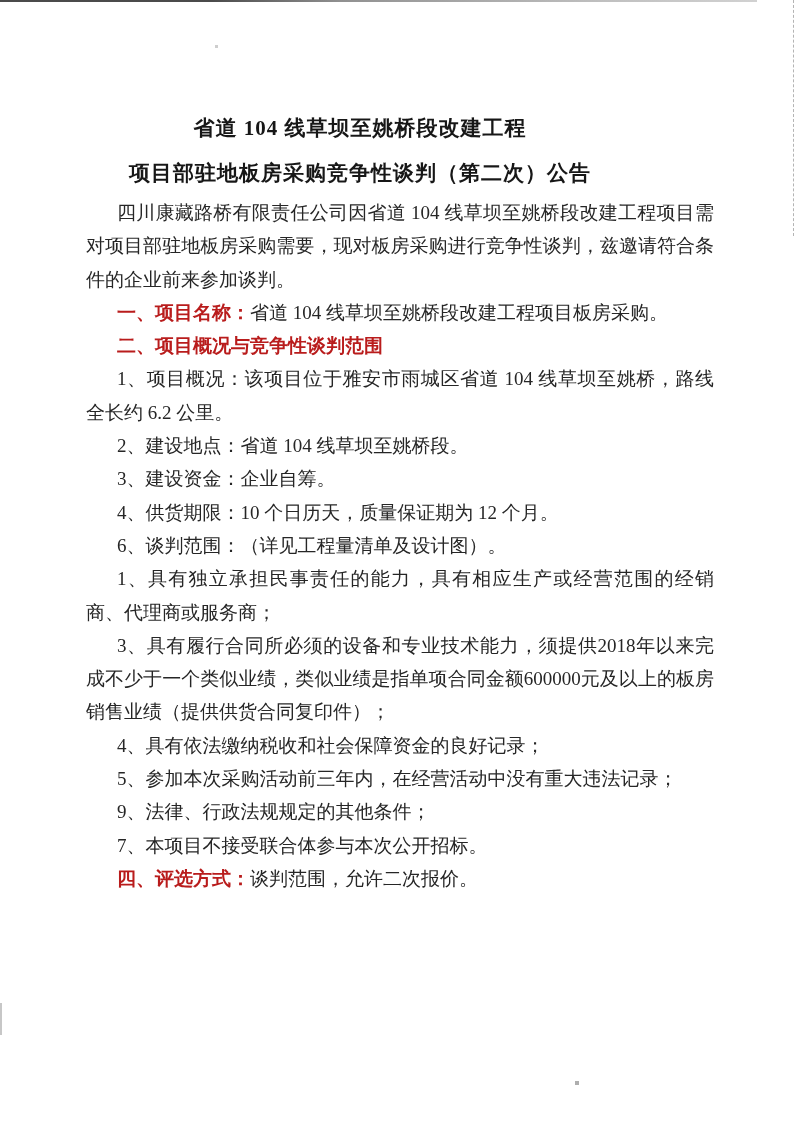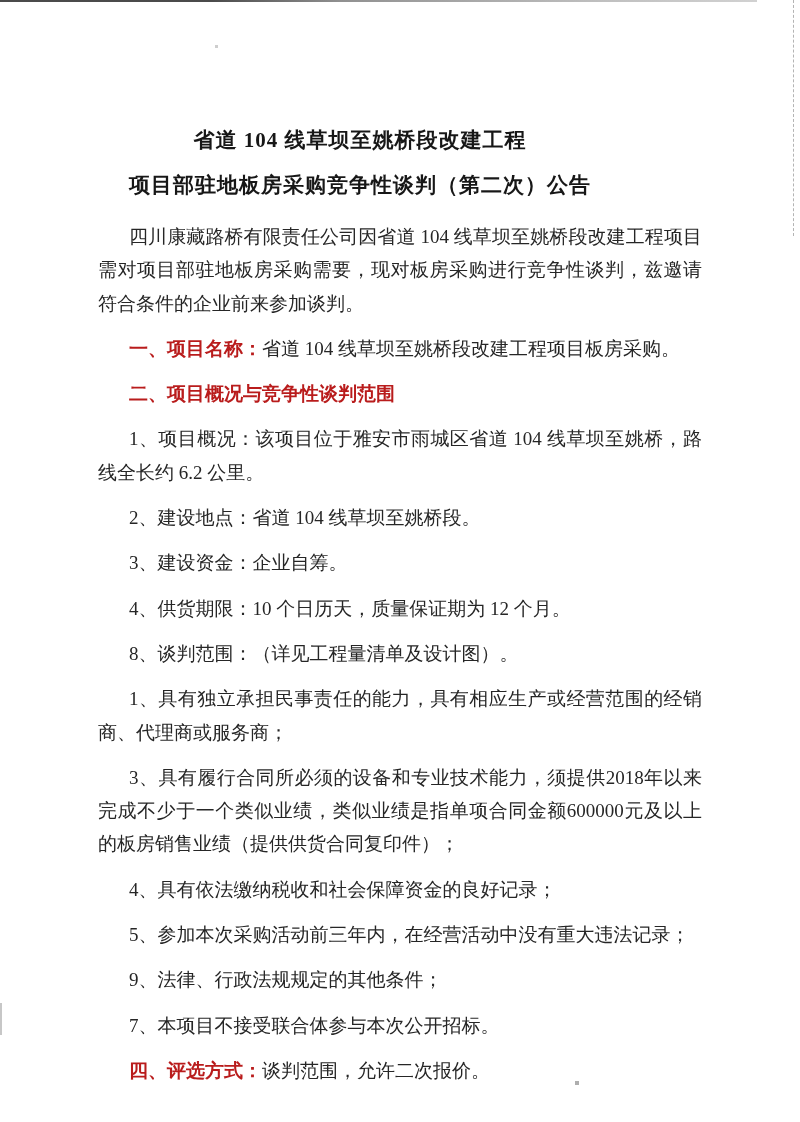--- a/index.html
+++ b/index.html
@@ -57,21 +57,21 @@
     left: 215px;
     top: 45px;
     width: 3px;
     height: 3px;
     background: #c2c2c2;
     opacity: 0.8;
   }
   
   .content {
     position: absolute;
-    top: 12px;
+    top: 0;
     left: 0;
     width: 800px;
   }
   .titles {
     padding-top: 106px;
     text-align: center;
     position: relative;
     left: -40px;
     font-weight: 700;
     font-size: 21px;
@@ -87,21 +87,21 @@
     margin: 0 auto;
     margin-left: 86px;
     width: 628px;
     font-size: 19px;
     line-height: 33.3px;
     text-align: justify;
     text-justify: inter-ideograph;
     color: #262626;
   }
   .para {
-    margin: 12px;
+    margin: 0;
     padding: 0;
     text-indent: 31px;
   }
   .b {
     font-weight: 700;
     color: #b91c1c;
   }
 </style>
 </head>
 <body>
@@ -122,21 +122,21 @@
     </div>
 
     <div class="body-text">
       <p class="para"><span class="b"></span><span>四川康藏路桥有限责任公司因省道 104 线草坝至姚桥段改建工程项目需对项目部驻地板房采购需要，现对板房采购进行竞争性谈判，兹邀请符合条件的企业前来参加谈判。</span></p>
       <p class="para"><span class="b">一、项目名称：</span><span>省道 104 线草坝至姚桥段改建工程项目板房采购。</span></p>
       <p class="para"><span class="b">二、项目概况与竞争性谈判范围</span><span></span></p>
       <p class="para"><span class="b"></span><span>1、项目概况：该项目位于雅安市雨城区省道 104 线草坝至姚桥，路线全长约 6.2 公里。</span></p>
       <p class="para"><span class="b"></span><span>2、建设地点：省道 104 线草坝至姚桥段。</span></p>
       <p class="para"><span class="b"></span><span>3、建设资金：企业自筹。</span></p>
       <p class="para"><span class="b"></span><span>4、供货期限：10 个日历天，质量保证期为 12 个月。</span></p>
-      <p class="para"><span class="b"></span><span>8、谈判范围：（详见工程量清单及设计图）。</span></p>
+      <p class="para"><span class="b"></span><span>6、谈判范围：（详见工程量清单及设计图）。</span></p>
       <p class="para"><span class="b"></span><span>1、具有独立承担民事责任的能力，具有相应生产或经营范围的经销商、代理商或服务商；</span></p>
       <p class="para"><span class="b"></span><span>3、具有履行合同所必须的设备和专业技术能力，须提供2018年以来完成不少于一个类似业绩，类似业绩是指单项合同金额600000元及以上的板房销售业绩（提供供货合同复印件）；</span></p>
       <p class="para"><span class="b"></span><span>4、具有依法缴纳税收和社会保障资金的良好记录；</span></p>
       <p class="para"><span class="b"></span><span>5、参加本次采购活动前三年内，在经营活动中没有重大违法记录；</span></p>
       <p class="para"><span class="b"></span><span>9、法律、行政法规规定的其他条件；</span></p>
       <p class="para"><span class="b"></span><span>7、本项目不接受联合体参与本次公开招标。</span></p>
       <p class="para"><span class="b">四、评选方式：</span><span>谈判范围，允许二次报价。</span></p>
     </div>
 
   </div>

